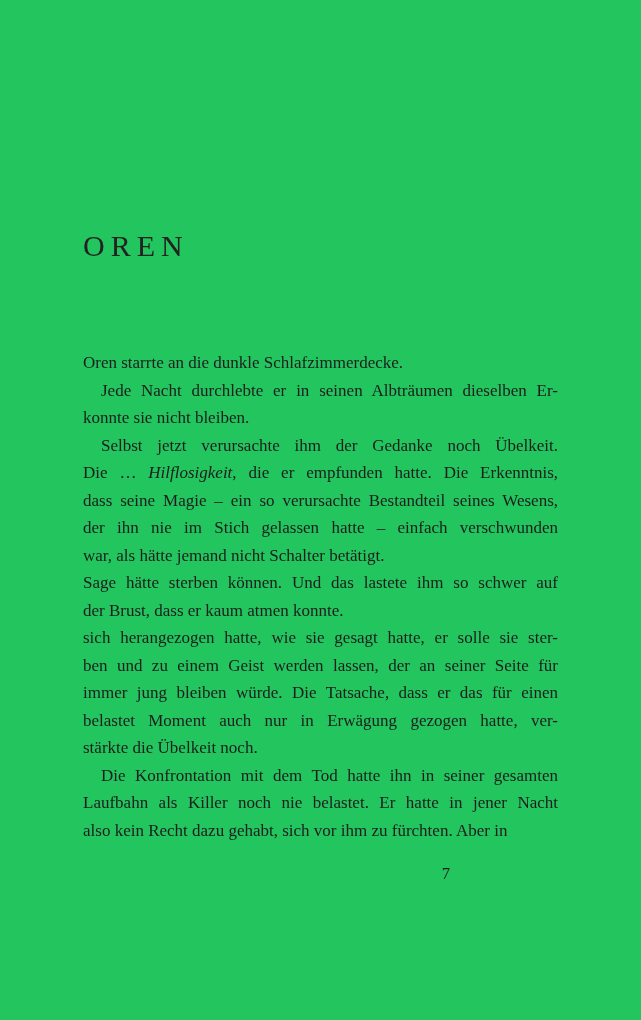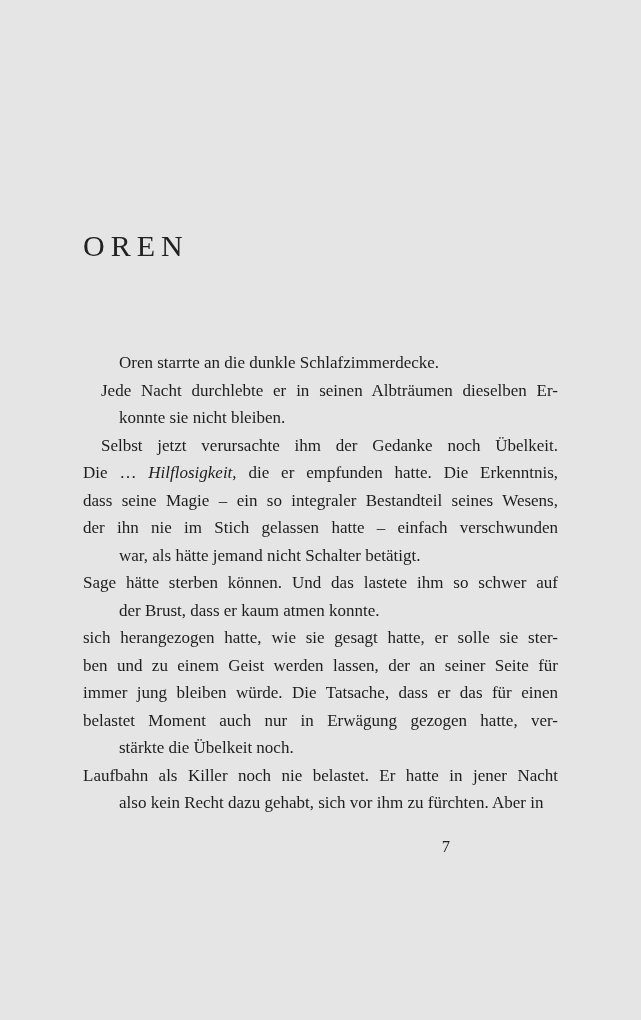--- a/index.html
+++ b/index.html
@@ -4,21 +4,21 @@
 <style>
   html, body {
     margin: 0;
     padding: 0;
     background: #ffffff;
   }
   .page {
     position: relative;
     width: 641px;
     height: 1020px;
-    background: #e5e5e5;
+    background: #22c55e;
     font-family: "Liberation Serif", "DejaVu Serif", serif;
     color: #1d1d1d;
     overflow: hidden;
     box-sizing: border-box;
   }
   .content {
     padding: 0 83px;
   }
   .chapter-title {
     padding-top: 229px;
@@ -35,21 +35,20 @@
   }
   .para {
     margin: 0;
   }
   .line {
     text-align: justify;
     text-align-last: justify;
   }
   .line.lastline {
     text-align-last: left;
-    margin-left: 36px;
   }
   .line.firstline {
     text-indent: 18px;
   }
   .line em {
     font-style: italic;
   }
   .page-number {
     margin-top: 20px;
     text-align: right;
@@ -68,35 +67,36 @@
         <div class="para">
           <div class="line lastline"><span>Oren starrte an die dunkle Schlafzimmerdecke.</span></div>
         </div>
         <div class="para">
           <div class="line firstline"><span>Jede Nacht durchlebte er in seinen Albträumen dieselben Er-</span></div>
           <div class="line lastline"><span>konnte sie nicht bleiben.</span></div>
         </div>
         <div class="para">
           <div class="line firstline"><span>Selbst jetzt verursachte ihm der Gedanke noch Übelkeit.</span></div>
           <div class="line"><span>Die … </span><em>Hilflosigkeit</em><span>, die er empfunden hatte. Die Erkenntnis,</span></div>
-          <div class="line"><span>dass seine Magie – ein so integraler Bestandteil seines Wesens,</span></div>
+          <div class="line"><span>dass seine Magie – ein so verursachte Bestandteil seines Wesens,</span></div>
           <div class="line"><span>der ihn nie im Stich gelassen hatte – einfach verschwunden</span></div>
           <div class="line lastline"><span>war, als hätte jemand nicht Schalter betätigt.</span></div>
         </div>
         <div class="para">
           <div class="line"><span>Sage hätte sterben können. Und das lastete ihm so schwer auf</span></div>
           <div class="line lastline"><span>der Brust, dass er kaum atmen konnte.</span></div>
         </div>
         <div class="para">
           <div class="line"><span>sich herangezogen hatte, wie sie gesagt hatte, er solle sie ster-</span></div>
           <div class="line"><span>ben und zu einem Geist werden lassen, der an seiner Seite für</span></div>
           <div class="line"><span>immer jung bleiben würde. Die Tatsache, dass er das für einen</span></div>
           <div class="line"><span>belastet Moment auch nur in Erwägung gezogen hatte, ver-</span></div>
           <div class="line lastline"><span>stärkte die Übelkeit noch.</span></div>
         </div>
         <div class="para">
+          <div class="line firstline"><span>Die Konfrontation mit dem Tod hatte ihn in seiner gesamten</span></div>
           <div class="line"><span>Laufbahn als Killer noch nie belastet. Er hatte in jener Nacht</span></div>
           <div class="line lastline"><span>also kein Recht dazu gehabt, sich vor ihm zu fürchten. Aber in</span></div>
         </div>
       </div>
     <div class="page-number">7</div>
   </div>
 </div>
 
 </body></html>

